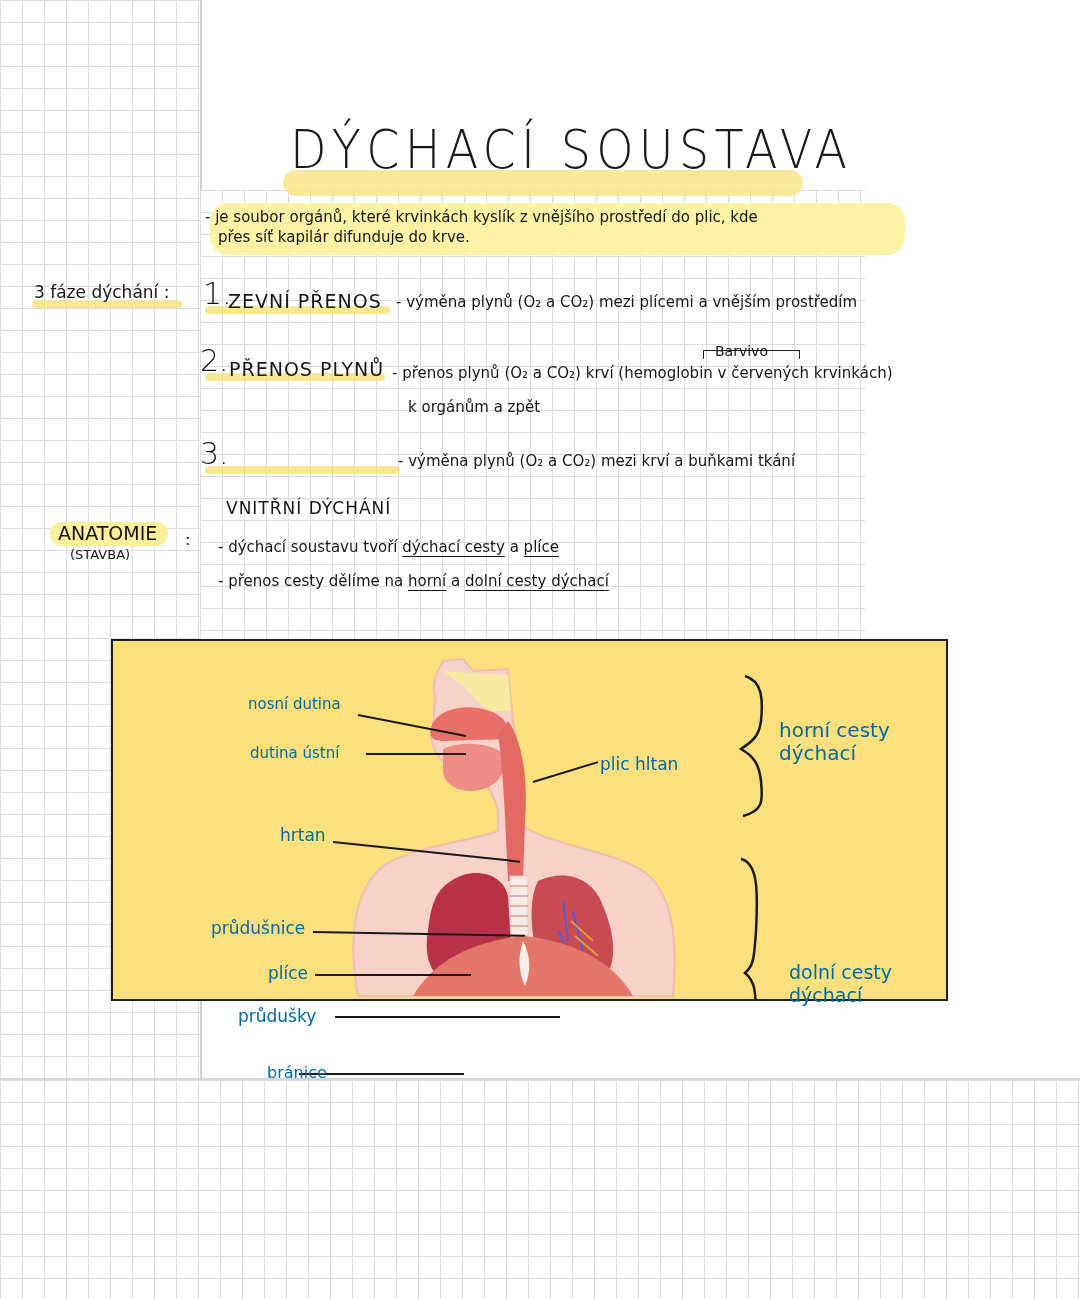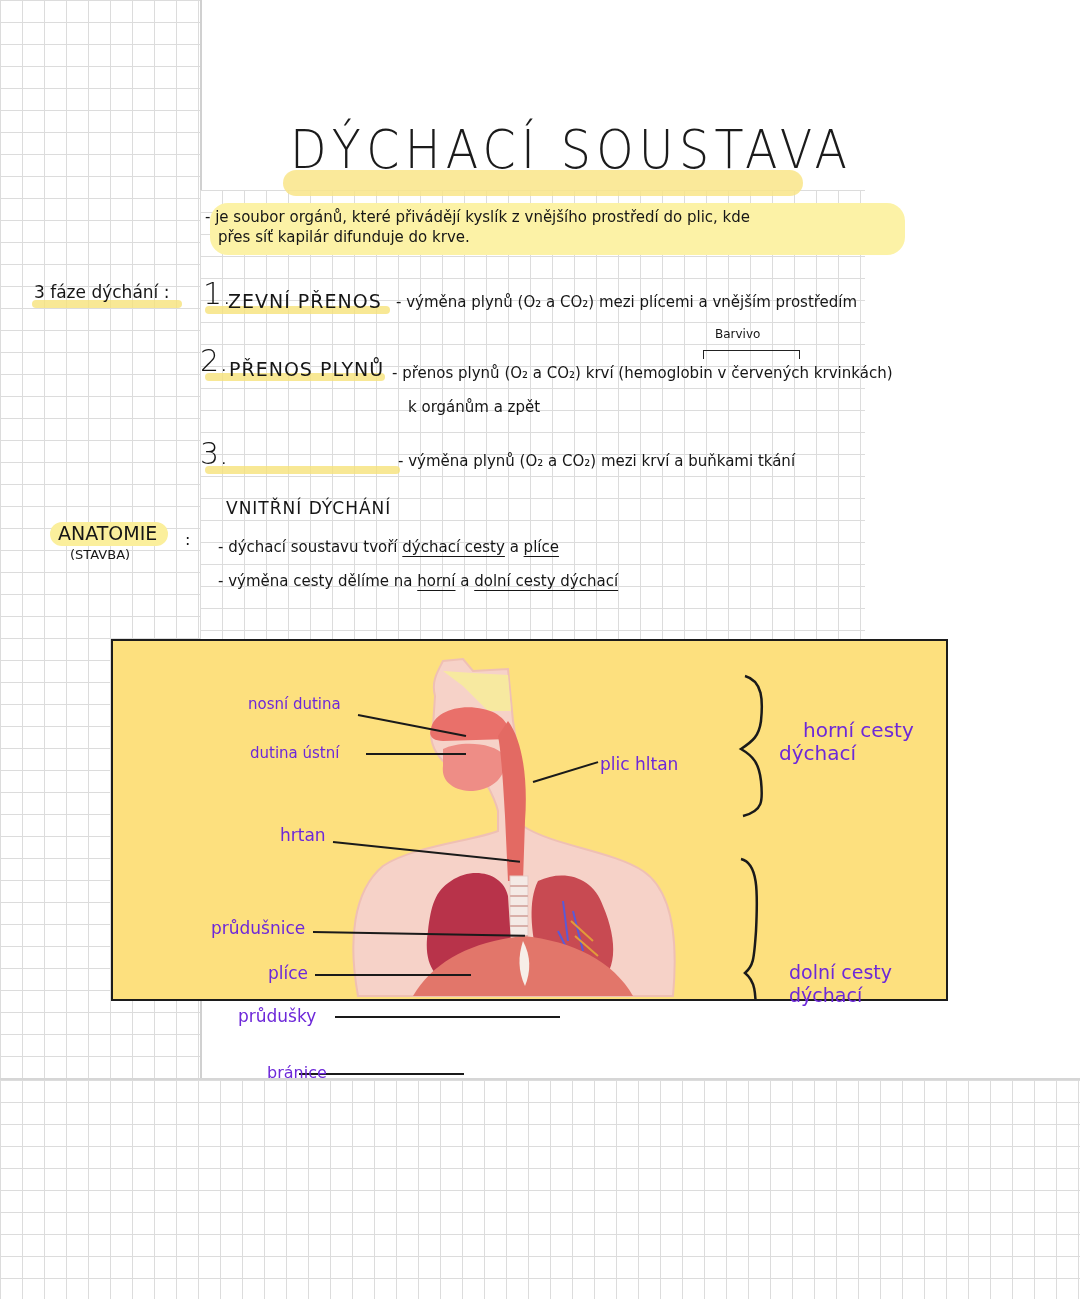--- a/index.html
+++ b/index.html
@@ -37,46 +37,46 @@
   .big-num { font-size:30px; font-weight:300; }
   .caps { font-size:19px; letter-spacing:1px; }
   .u { text-decoration:underline; text-underline-offset:4px; }
   .hl-under { position:absolute; background:#f6e27a; height:8px; border-radius:4px; opacity:0.8; }
 
   .diagram {
     position:absolute; left:111px; top:639px; width:833px; height:356px;
     background:#fde07e; border:2px solid #1c1c1c; height:357px;
   }
   .diagram { height:358px; }
-  .label { position:absolute; font-size:17px; color:#6d28d9; white-space:nowrap; }
+  .label { position:absolute; font-size:17px; color:#0369a1; white-space:nowrap; }
   .leader { position:absolute; height:2px; background:#1a1a1a; transform-origin:left center; }
 </style>
 </head>
 <body>
 
 <div class="grid grid-left"></div>
 <div class="grid grid-mid"></div>
 <div class="grid grid-bottom"></div>
 
 <div class="title-hl"></div>
 <div class="title">DÝCHACÍ SOUSTAVA</div>
 
 <div class="def-hl"></div>
-<div class="hand small" style="left:205px; top:208px;">- je soubor orgánů, které přivádějí kyslík z vnějšího prostředí do plic, kde</div>
+<div class="hand small" style="left:205px; top:208px;">- je soubor orgánů, které krvinkách kyslík z vnějšího prostředí do plic, kde</div>
 <div class="hand small" style="left:218px; top:228px;">přes síť kapilár difunduje do krve.</div>
 
 <div class="hl-under" style="left:32px; top:300px; width:150px;"></div>
 <div class="hand med" style="left:34px; top:282px;">3 fáze dýchání :</div>
 
 <div class="hl-under" style="left:205px; top:306px; width:185px;"></div>
 <div class="hand big-num" style="left:203px; top:276px;">1.</div>
 <div class="hand caps" style="left:228px; top:290px;">ZEVNÍ PŘENOS</div>
 <div class="hand small" style="left:396px; top:293px;">- výměna plynů (O₂ a CO₂) mezi plícemi a vnějším prostředím</div>
 
-<div class="hand" style="left:715px; top:327px; font-size:12px;">Barvivo</div>
+<div class="hand" style="left:715px; top:343px; font-size:14px;">Barvivo</div>
 <div style="position:absolute; left:703px; top:350px; width:95px; height:8px; border-top:1px solid #222; border-left:1px solid #222; border-right:1px solid #222;"></div>
 <div class="hl-under" style="left:205px; top:373px; width:180px;"></div>
 <div class="hand big-num" style="left:200px; top:343px;">2.</div>
 <div class="hand caps" style="left:229px; top:358px;">PŘENOS PLYNŮ</div>
 <div class="hand small" style="left:392px; top:364px;">- přenos plynů (O₂ a CO₂) krví (hemoglobin v červených krvinkách)</div>
 <div class="hand small" style="left:408px; top:398px;">k orgánům a zpět</div>
 
 <div class="hl-under" style="left:205px; top:466px; width:195px;"></div>
 <div class="hand big-num" style="left:200px; top:436px;">3.</div>
 <div class="hand caps" style="left:226px; top:450px; font-size:17px;margin-top:48px;">VNITŘNÍ DÝCHÁNÍ</div>
@@ -84,21 +84,21 @@
 
 <div style="position:absolute; left:50px; top:522px; width:118px; height:24px; background:#fbef9c; border-radius:12px;"></div>
 <div class="hand" style="left:58px; top:522px; font-size:19px;">ANATOMIE</div>
 <div class="hand" style="left:70px; top:547px; font-size:13px;">(STAVBA)</div>
 <div class="hand" style="left:185px; top:530px; font-size:16px;">:</div>
 
 <div class="hand small" style="left:218px; top:538px;">
   <span>- dýchací soustavu tvoří </span><span class="u">dýchací cesty</span><span> a </span><span class="u">plíce</span>
 </div>
 <div class="hand small" style="left:218px; top:572px;">
-  <span>- výměna cesty dělíme na </span><span class="u">horní</span><span> a </span><span class="u">dolní cesty dýchací</span>
+  <span>- přenos cesty dělíme na </span><span class="u">horní</span><span> a </span><span class="u">dolní cesty dýchací</span>
 </div>
 
 <div class="diagram">
   <svg width="833" height="358" viewBox="0 0 833 358" style="position:absolute; left:0; top:0;">
 
     <path d="M 245 355 C 235 300 240 250 270 225 C 300 205 360 200 385 190 L 385 170 C 380 150 370 140 365 125 L 330 120 C 320 110 315 95 320 85 L 322 55 C 318 40 325 30 330 20 L 350 18 L 360 30 L 395 28 L 400 80 C 405 110 410 150 410 185 C 440 205 500 210 530 230 C 560 250 565 300 560 355 Z" fill="#f6d2c8" stroke="#efc0b4" stroke-width="2"></path>
 
     <path d="M 330 30 L 360 32 L 395 34 L 398 70 L 375 70 L 350 45 Z" fill="#f7e9a0"></path>
 
     <path d="M 318 88 C 320 72 345 62 370 68 C 392 72 400 90 396 98 L 330 100 C 320 100 315 95 318 88 Z" fill="#e9706a"></path>
@@ -141,17 +141,17 @@
 
   <div class="label" style="left:135px; top:54px; font-size:15px;">nosní dutina</div>
   <div class="label" style="left:137px; top:103px; font-size:15px;">dutina ústní</div>
   <div class="label" style="left:487px; top:113px;">plic hltan</div>
   <div class="label" style="left:167px; top:184px;">hrtan</div>
   <div class="label" style="left:98px; top:277px;">průdušnice</div>
   <div class="label" style="left:155px; top:322px;">plíce</div>
   <div class="label" style="left:125px; top:365px;">průdušky</div>
   <div class="label" style="left:118px; top:422px; font-size:16px;margin-left:36px;">bránice</div>
 
-  <div class="label" style="left:666px; top:77px; font-size:20px;margin-left:24px;">horní cesty</div>
+  <div class="label" style="left:666px; top:77px; font-size:20px;">horní cesty</div>
   <div class="label" style="left:666px; top:100px; font-size:20px;">dýchací</div>
   <div class="label" style="left:676px; top:320px; font-size:19px;">dolní cesty</div>
   <div class="label" style="left:676px; top:343px; font-size:19px;">dýchací</div>
 </div>
 
 </body></html>

